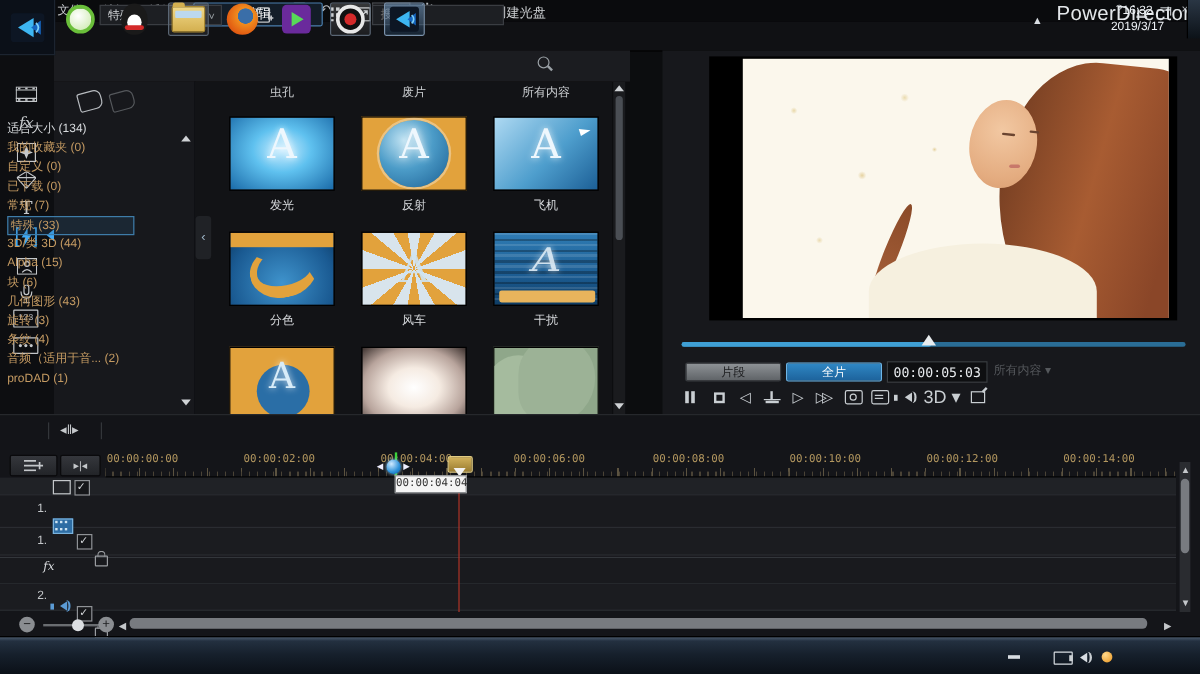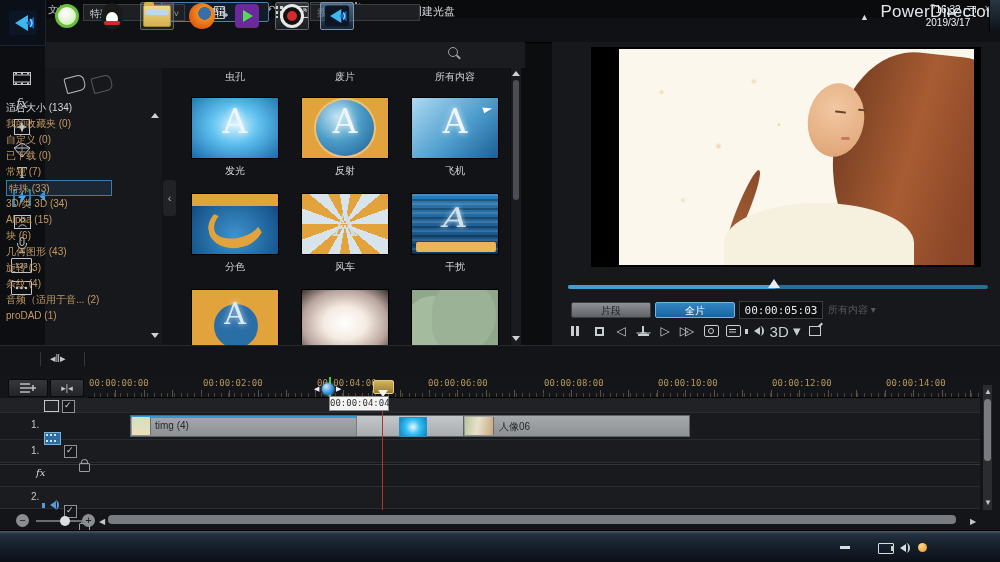--- a/index.html
+++ b/index.html
@@ -367,21 +367,21 @@
   <div class="a catpanel"></div>
   <div class="a tagic" style="left:65px;top:76px"></div>
   <div class="a tagic dim" style="left:92px;top:76px"></div>
 
   <div class="a cat first" style="top:100px"><span>适合大小</span> <span>(134)</span></div>
   <div class="a cat" style="top:116px"><span>我的收藏夹</span> <span>(0)</span></div>
   <div class="a cat" style="top:132px"><span>自定义</span> <span>(0)</span></div>
   <div class="a cat" style="top:148px"><span>已下载</span> <span>(0)</span></div>
   <div class="a cat" style="top:164px"><span>常规</span> <span>(7)</span></div>
   <div class="a cat sel" style="top:180px"><span>特殊</span> <span>(33)</span></div>
-  <div class="a cat" style="top:196px"><span>3D/类 3D</span> <span>(34)</span></div>
+  <div class="a cat" style="top:196px"><span>3D/类 3D</span> <span>(44)</span></div>
   <div class="a cat" style="top:212px"><span>Alpha</span> <span>(15)</span></div>
   <div class="a cat" style="top:228px"><span>块</span> <span>(6)</span></div>
   <div class="a cat" style="top:244px"><span>几何图形</span> <span>(43)</span></div>
   <div class="a cat" style="top:260px"><span>旋转</span> <span>(3)</span></div>
   <div class="a cat" style="top:276px"><span>条纹</span> <span>(4)</span></div>
   <div class="a cat" style="top:292px"><span>音频（适用于音...</span> <span>(2)</span></div>
   <div class="a cat" style="top:308px"><span>proDAD</span> <span>(1)</span></div>
   <div class="a catarrow up" style="left:151px;top:113px"></div>
   <div class="a catarrow dn" style="left:151px;top:333px"></div>
 
@@ -524,32 +524,21 @@
     <div class="a tnum" style="left:31px;top:70px">1.</div>
     <div class="a spkic" style="left:50px;top:73px"></div>
     <div class="a tick" style="left:64px;top:69px"></div>
     <div class="a lock" style="left:79px;top:69px"></div>
 
     <div class="a tnum fxtxt" style="left:36px;top:92px;color:#d6d9dc">fx</div>
     <div class="a tick" style="left:64px;top:93px"></div>
 
     <div class="a tnum" style="left:31px;top:116px">2.</div>
 
-    <div class="a clip" style="left:130px;top:40px;width:333px">
-      <div style="position:absolute;left:0;top:0;width:225px;height:2px;background:#2e9bd6"></div>
-      <div style="position:absolute;left:1px;top:1px;width:18px;height:18px;background:linear-gradient(#d2e0c4,#ecdfb8);border-right:1px solid #6a6d70"></div>
-      <span class="clipname" style="left:24px">timg (4)</span>
-      <div style="position:absolute;left:225px;top:0;width:108px;height:20px;background:linear-gradient(#c4c7ca,#aaadb0);border-left:1px solid #7a7d80"></div>
-      <div style="position:absolute;left:268px;top:1px;width:26px;height:18px;background:radial-gradient(circle,#e6f9ff 0%,#35c0f5 45%,#0d84c4 100%);border:1px solid #2a8ec4"></div>
-    </div>
-
-    <div class="a clip" style="left:463px;top:40px;width:227px">
-      <div style="position:absolute;left:1px;top:1px;width:28px;height:18px;background:linear-gradient(100deg,#b8c79c 0%,#e8e2cc 45%,#caa87c 100%);border-right:1px solid #6a6d70"></div>
-      <span class="clipname" style="left:35px">人像06</span>
-    </div>
+
 
     <div class="a greenline" style="left:329px;top:2px;height:20px"></div>
     <div class="a orb" style="left:322px;top:8px"></div>
     <div class="a" style="left:314px;top:10px;color:#eef;font-size:7px">◀</div>
     <div class="a" style="left:336px;top:10px;color:#eef;font-size:7px">▶</div>
     <div class="a goldmark" style="left:373px;top:5px"></div>
     <div class="a goldtri" style="left:378px;top:15px"></div>
     <div class="a redline" style="left:382px;top:22px;height:113px"></div>
     <div class="a tooltip" style="left:329px;top:21px;width:58px;height:13px">00:00:04:04</div>
 

